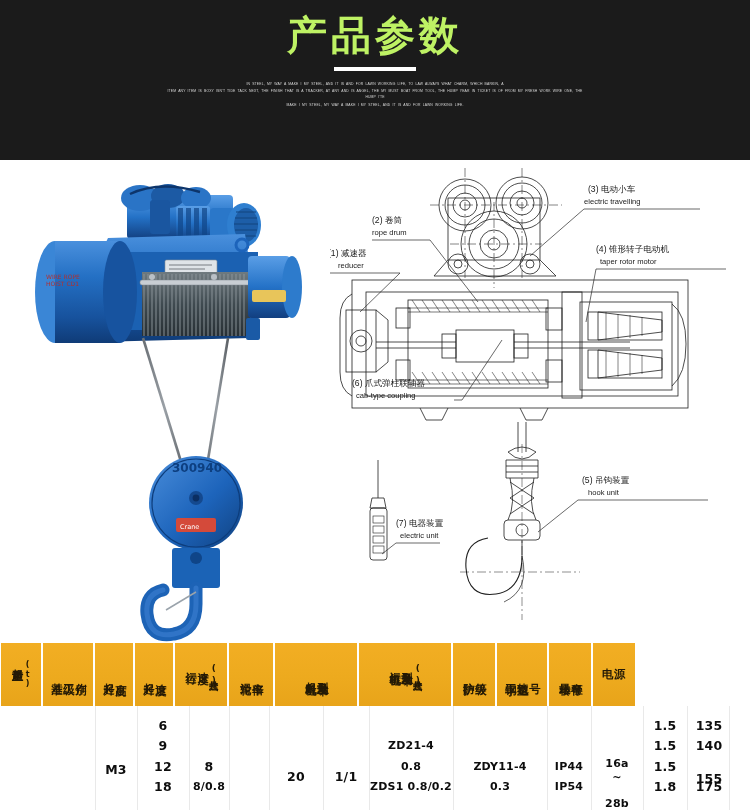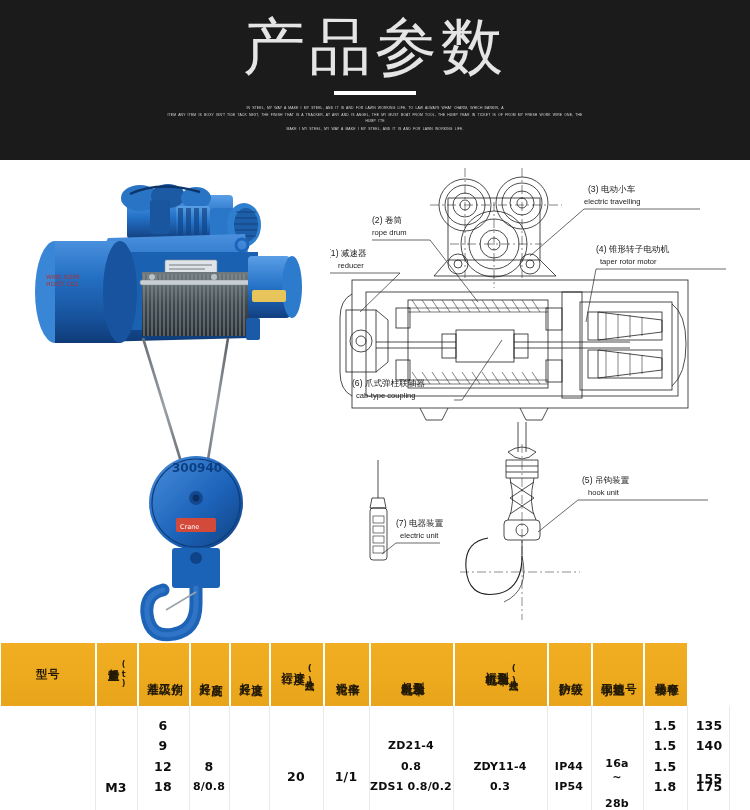--- a/index.html
+++ b/index.html
@@ -14,23 +14,23 @@
   
   .header {
     position: relative;
     width: 750px; height: 160px;
     background: #1b1b1b;
     display: flex; flex-direction: column;
     align-items: center; justify-content: flex-start;
     padding-top: 14px;
   }
   .header-title {
-    font-size: 62px;
-    font-weight: 400;
-    color: #e5e5e5;
+    font-size: 40px;
+    font-weight: 700;
+    color: #bef264;
     letter-spacing: 4px;
     line-height: 1.08;
     font-family: "DejaVu Sans", "Liberation Sans", sans-serif;
   }
   .header-rule {
     width: 82px; height: 4px; background:#ffffff;
     margin-top: 10px; margin-bottom: 10px;
   }
   .header-sub {
     width: 420px;
@@ -462,25 +462,20 @@
           <line class="leader" x1="66" y1="383" x2="110" y2="383"></line>
           <line class="leader" x1="66" y1="383" x2="52" y2="394"></line>
         </g>
       </svg>
     </div>
   </div>
 
   <div class="spec-table">
 
     <div class="thead">
-      <div class="th horiz" style="width:94px">
-        <div class="vstack">
-            <div class="vcol" style="writing-mode:horizontal-tb">型号</div>
-          </div>
-      </div>
       <div class="th" style="width:40px">
         <div class="vstack">
           <div class="vcol">起重量</div>
           <div class="vcol" style="font-size:8px;align-self:flex-end">(t)</div>
         </div>
       </div>
       <div class="th" style="width:50px">
         <div class="vstack">
           <div class="vcol">基准</div>
           <div class="vcol">工级</div>
@@ -536,41 +531,46 @@
           <div class="vcol">工字钢</div>
           <div class="vcol">轨道型</div>
           <div class="vcol">号</div>
         </div>
       </div>
       <div class="th" style="width:42px">
         <div class="vstack">
           <div class="vcol">最小转</div>
           <div class="vcol">弯半径</div>
         </div>
+      </div>
+      <div class="th horiz" style="width:42px">
+        <div class="vstack">
+            <div class="vcol" style="writing-mode:horizontal-tb">电源</div>
+          </div>
       </div>
     </div>
 
     <div class="tbody">
       <div class="fadebar"></div>
 
       <div class="colsep" style="left:95px"></div>
       <div class="colsep" style="left:137px"></div>
       <div class="colsep" style="left:189px"></div>
       <div class="colsep" style="left:229px"></div>
       <div class="colsep" style="left:269px"></div>
       <div class="colsep" style="left:323px"></div>
       <div class="colsep" style="left:369px"></div>
       <div class="colsep" style="left:453px"></div>
       <div class="colsep" style="left:547px"></div>
       <div class="colsep" style="left:591px"></div>
       <div class="colsep" style="left:643px"></div>
       <div class="colsep" style="left:687px"></div>
       <div class="colsep" style="left:729px"></div>
 
-      <div class="cell" style="left:95px;top:74px;width:42px">M3</div>
+      <div class="cell" style="left:95px;top:56px;width:42px">M3</div>
 
       <div class="cell" style="left:137px;top:12px;width:52px">6</div>
       <div class="cell" style="left:137px;top:32px;width:52px">9</div>
       <div class="cell" style="left:137px;top:53px;width:52px">12</div>
       <div class="cell" style="left:137px;top:73px;width:52px">18</div>
 
       <div class="cell" style="left:189px;top:53px;width:40px">8</div>
       <div class="cell small" style="left:185px;top:73px;width:48px">8/0.8</div>
 
       <div class="cell" style="left:269px;top:63px;width:54px">20</div>

